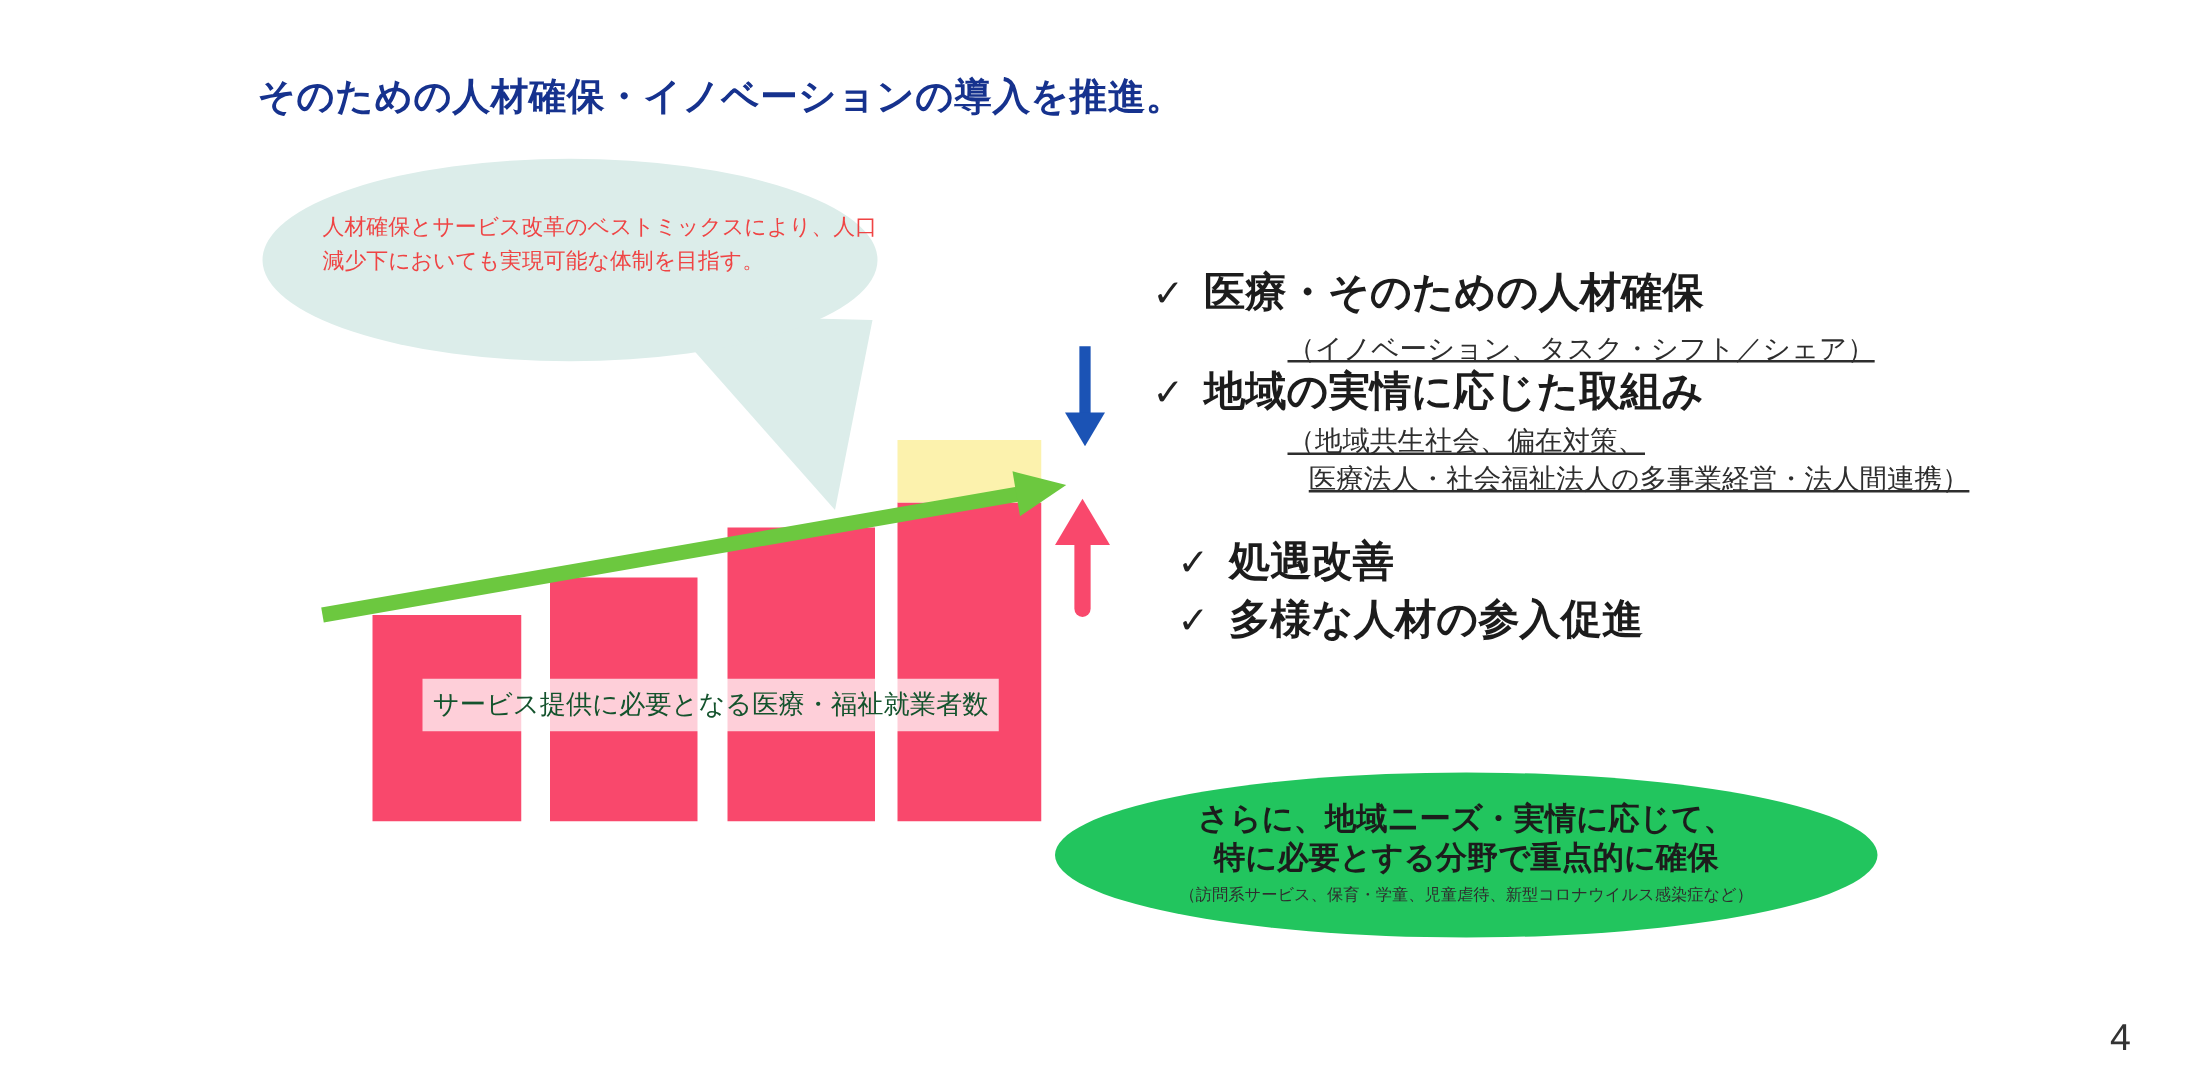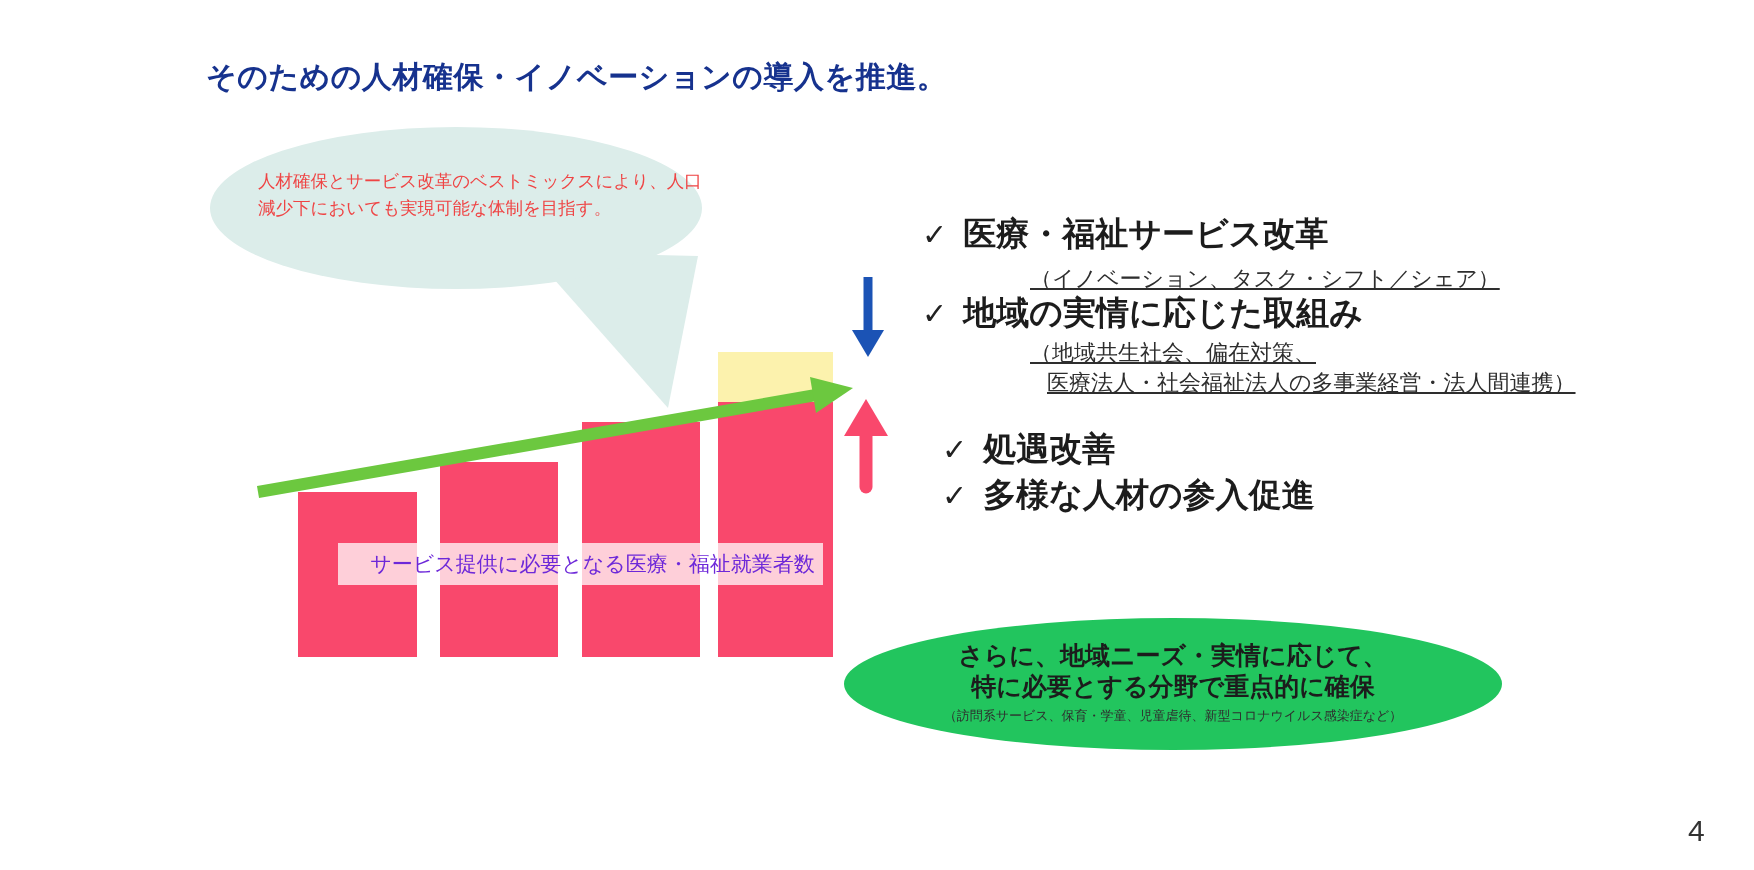--- a/index.html
+++ b/index.html
@@ -35,23 +35,22 @@
   .bar1{left:298px;width:119px;height:165px;}
   .bar2{left:440px;width:118px;height:195px;}
   .bar3{left:582px;width:118px;height:235px;}
   .bar4{left:718px;width:115px;height:255px;}
   .bar4-extra{position:absolute;left:718px;top:352px;width:115px;height:50px;background:#fcf2ad;}
 
   
   .chart-label{
     left:338px;top:543px;width:461px;height:42px;
     background:rgba(255,255,255,0.74);
-    color:#6d28d9;font-size:21px;line-height:42px;text-align:center;
+    color:#14532d;font-size:21px;line-height:42px;text-align:center;
     white-space:nowrap;
-    padding-left:24px;
   }
 
   
   .layer{position:absolute;left:0;top:0;pointer-events:none;}
 
   
   .chk{
     position:absolute;font-size:33px;font-weight:800;color:#1c1c1c;white-space:nowrap;
   }
   .chk .mark{font-size:30px;font-weight:700;color:#222;margin-right:16px;}
@@ -118,21 +117,21 @@
       <polygon points="868,357 852,330 884,330" fill="#1b53b5"></polygon>
     </g>
 
     <g>
       <line x1="866" y1="487" x2="866" y2="436" stroke="#f9486c" stroke-width="13" stroke-linecap="round"></line>
       <polygon points="866,399 844,436 888,436" fill="#f9486c"></polygon>
     </g>
   </svg>
 
   <div class="chk chk-2">
-    <span class="mark">✓</span><span>医療・福祉サービス改革</span>
+    <span class="mark">✓</span><span>医療・そのための人材確保</span>
   </div>
   <div class="note note-1">（イノベーション、タスク・シフト／シェア）</div>
   <div class="chk chk-3">
     <span class="mark">✓</span><span>地域の実情に応じた取組み</span>
   </div>
   <div class="note note-2">（地域共生社会、偏在対策、</div>
   <div class="note note-3">医療法人・社会福祉法人の多事業経営・法人間連携）</div>
 
   <div class="chk chk-4">
     <span class="mark">✓</span><span>処遇改善</span>

